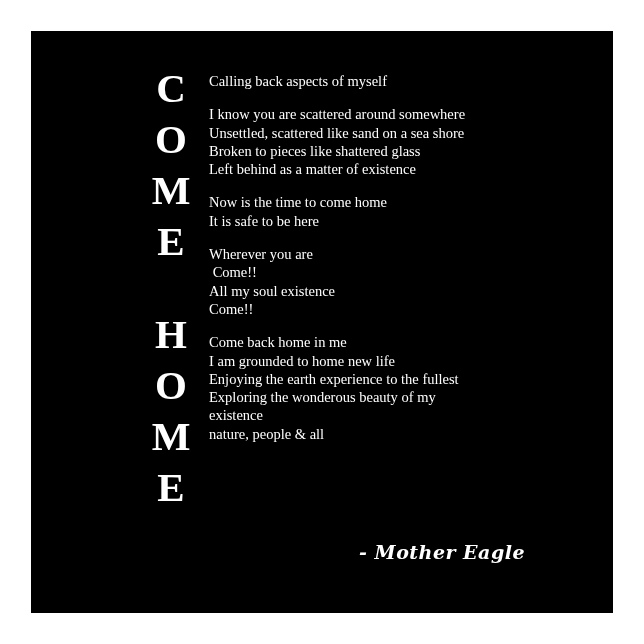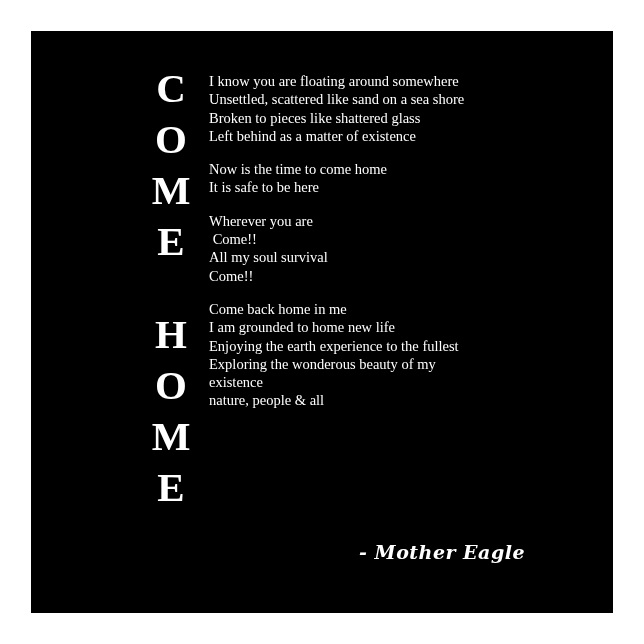--- a/index.html
+++ b/index.html
@@ -104,37 +104,40 @@
       <div class="vt-line">
         <span class="vt-char">H</span>
         <span class="vt-char">O</span>
         <span class="vt-char">M</span>
         <span class="vt-char">E</span>
       </div>
     </div>
 
     <div id="poem-body">
 
+      <div class="stanza">
+        <div class="line">Calling back aspects of myself</div>
+      </div>
 
       <div class="stanza">
-        <div class="line">I know you are floating around somewhere</div>
+        <div class="line">I know you are scattered around somewhere</div>
         <div class="line">Unsettled, scattered like sand on a sea shore</div>
         <div class="line">Broken to pieces like shattered glass</div>
         <div class="line">Left behind as a matter of existence</div>
       </div>
 
       <div class="stanza">
         <div class="line">Now is the time to come home</div>
         <div class="line">It is safe to be here</div>
       </div>
 
       <div class="stanza">
         <div class="line">Wherever you are</div>
         <div class="line"> Come!!</div>
-        <div class="line">All my soul survival</div>
+        <div class="line">All my soul existence</div>
         <div class="line">Come!!</div>
       </div>
 
       <div class="stanza">
         <div class="line">Come back home in me</div>
         <div class="line">I am grounded to home new life</div>
         <div class="line">Enjoying the earth experience to the fullest</div>
         <div class="line">Exploring the wonderous beauty of my</div>
         <div class="line">existence</div>
         <div class="line">nature, people &amp; all</div>

